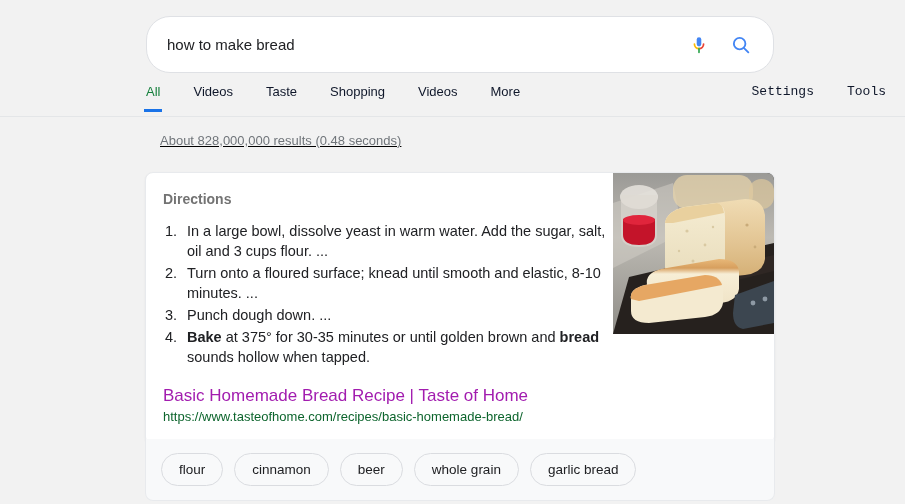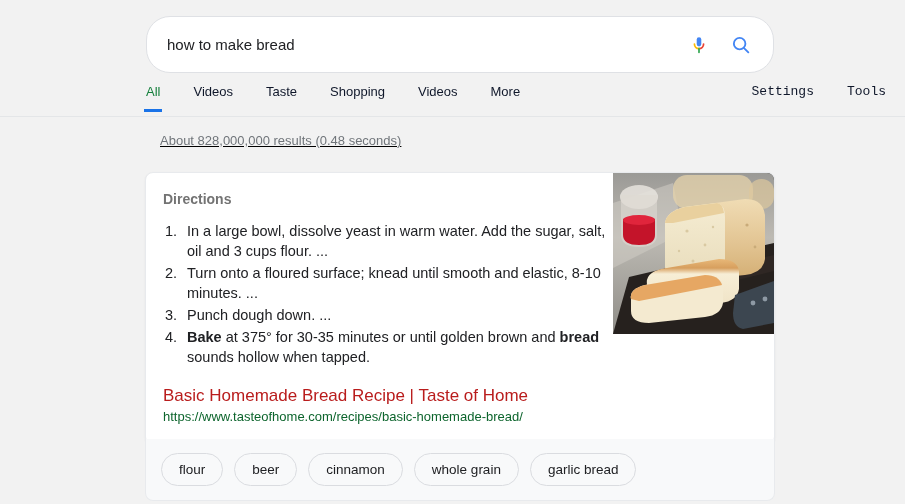--- a/index.html
+++ b/index.html
@@ -181,21 +181,21 @@
   }
   #thumb svg { display: block; }
 
   
   #result-link {
     padding: 0 18px 18px 17px;
   }
   #result-title {
     font-size: 17px;
     line-height: 22px;
-    color: #b91c1c;
+    color: #a21caf;
     cursor: pointer;
     margin-bottom: 1px;
   }
   #result-url {
     font-size: 13px;
     line-height: 18px;
     color: #0d652d;
     cursor: pointer;
   }
 
@@ -358,21 +358,21 @@
     <div id="result-link">
       <div id="result-title">Basic Homemade Bread Recipe | Taste of Home</div>
       <div id="result-url">https://www.tasteofhome.com/recipes/basic-homemade-bread/</div>
     </div>
 
   </div>
 
   <div id="chips-wrap">
     <div id="chips">
       <div class="chip">flour</div>
+      <div class="chip">cinnamon</div>
       <div class="chip">beer</div>
-      <div class="chip">cinnamon</div>
       <div class="chip">whole grain</div>
       <div class="chip">garlic bread</div>
 
     </div>
   </div>
 
 </div>
 
 </body></html>

